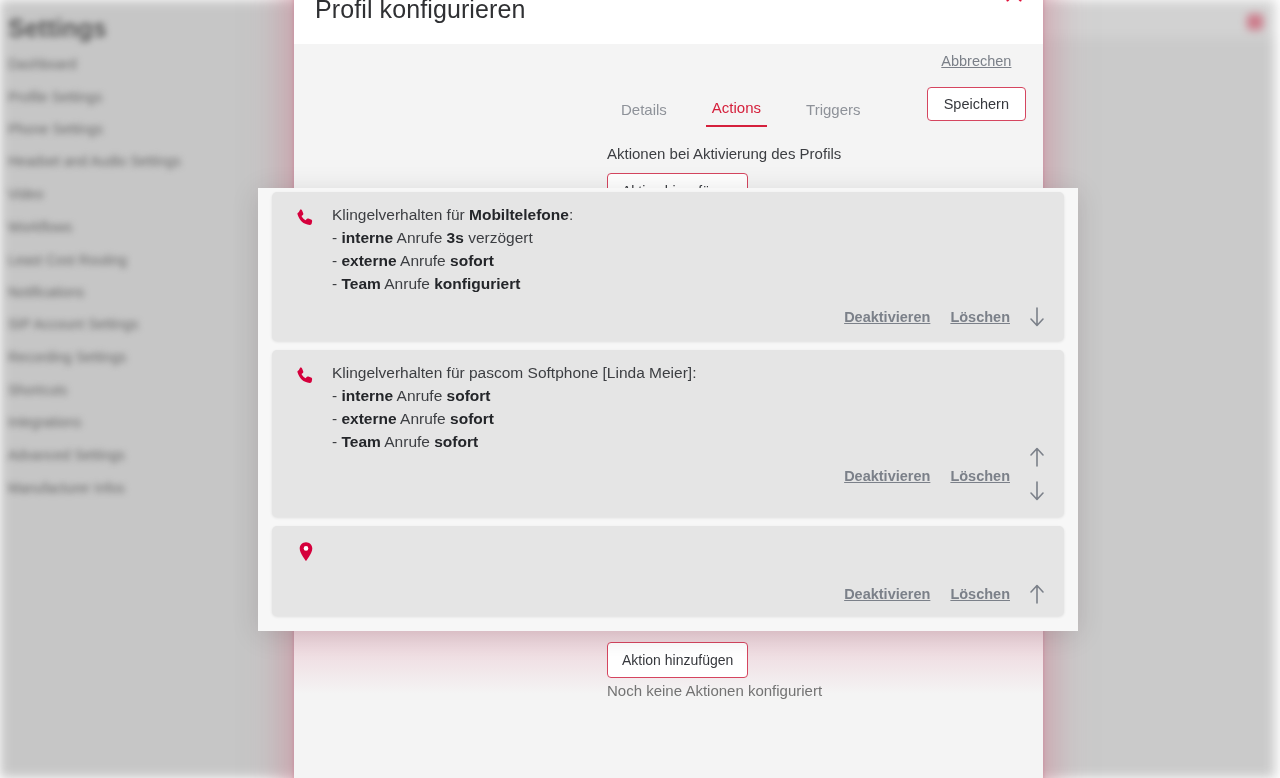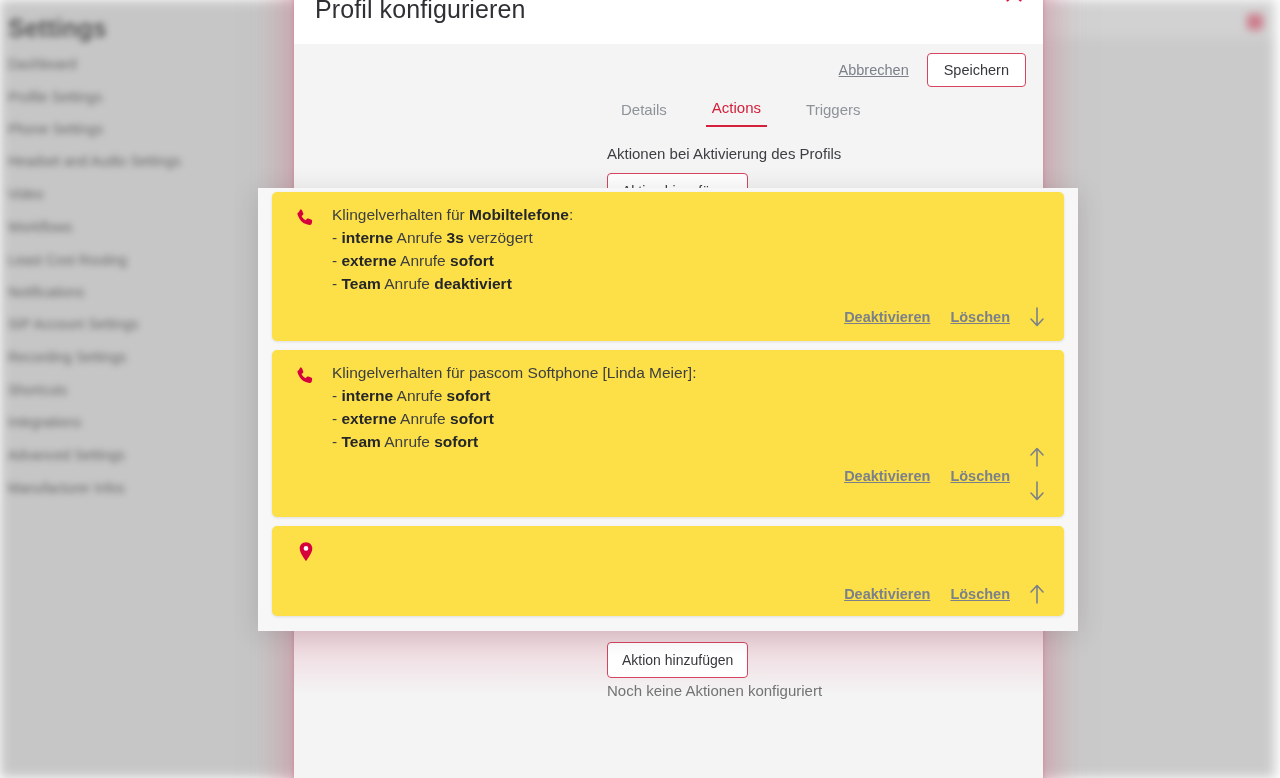--- a/index.html
+++ b/index.html
@@ -70,21 +70,21 @@
   .close-btn {
     position: absolute; right: 14px; top: 5px;
     width: 30px; height: 30px;
     display: flex; align-items: center; justify-content: center;
     cursor: pointer; background: none; border: none; padding: 0;
   }
   .close-btn svg { display: block; }
 
   .modal-actions {
     position: absolute; right: 17px; top: 79px;
-    display: flex; align-items: center; gap: 18px;
+    display: flex; align-items: center; gap: 18px; flex-direction: column;
   }
   .btn-link-cancel {
     font-size: 14.5px; color: #7b8089;
     text-decoration: underline; cursor: pointer;
     background: none; border: none; padding: 0;
     font-family: inherit;
   }
   .btn-save {
     font-size: 14.5px; color: #36383d;
     background: #ffffff;
@@ -150,21 +150,21 @@
     position: absolute;
     left: 258px; top: 188px;
     width: 820px; height: 443px;
     background: #f7f7f7;
     box-shadow: 0 4px 26px rgba(0,0,0,0.13);
   }
 
   .action-card {
     position: absolute;
     left: 14px; width: 792px;
-    background: #fde047;
+    background: #e5e5e5;
     border-radius: 5px;
     box-shadow: 0 1px 3px rgba(0,0,0,0.10);
   }
   .card-1 { top: 4px;   height: 149px; }
   .card-2 { top: 162px; height: 167px; }
   .card-3 { top: 338px; height: 90px; }
 
   .card-icon {
     position: absolute; left: 22px; top: 14px;
     width: 24px; height: 24px;
@@ -262,21 +262,21 @@
     <div class="action-card card-1">
       <div class="card-icon">
         <svg width="24" height="24" viewBox="0 0 24 24" aria-hidden="true">
           <path d="M6.2 3.6c.9-.2 1.7.3 2 1.1l1 2.6c.3.8 0 1.6-.7 2l-1 .6c.8 1.9 2.4 3.5 4.3 4.3l.6-1c.4-.7 1.2-1 2-.7l2.6 1c.8.3 1.3 1.1 1.1 2l-.4 2c-.2.9-1 1.5-1.9 1.4C8.9 18.2 5.8 15.1 3.4 8.1c-.1-.9.5-1.7 1.4-1.9z" fill="#d5003c"></path>
         </svg>
       </div>
       <div class="card-body">
         <span>Klingelverhalten für </span><b>Mobiltelefone</b><span>:</span><br>
         <span>- </span><b>interne</b><span> Anrufe </span><b>3s</b><span> verzögert</span><br>
         <span>- </span><b>externe</b><span> Anrufe </span><b>sofort</b><span></span><br>
-        <span>- </span><b>Team</b><span> Anrufe </span><b>deaktiviert</b><span></span>
+        <span>- </span><b>Team</b><span> Anrufe </span><b>konfiguriert</b><span></span>
       </div>
       <div class="card-footer" style="right:54px;bottom:16px">
         <button class="card-link">Deaktivieren</button>
         <button class="card-link">Löschen</button>
       </div>
       <div class="arrow-stack" style="bottom:10px">
         <button class="arrow-btn">
           <svg width="18" height="22" viewBox="0 0 18 22" aria-hidden="true">
             <path d="M9 2 L9 19 M3 13 L9 19.5 L15 13" fill="none" stroke="#7b8089" stroke-width="1.6" stroke-linecap="round" stroke-linejoin="round"></path>
           </svg>

